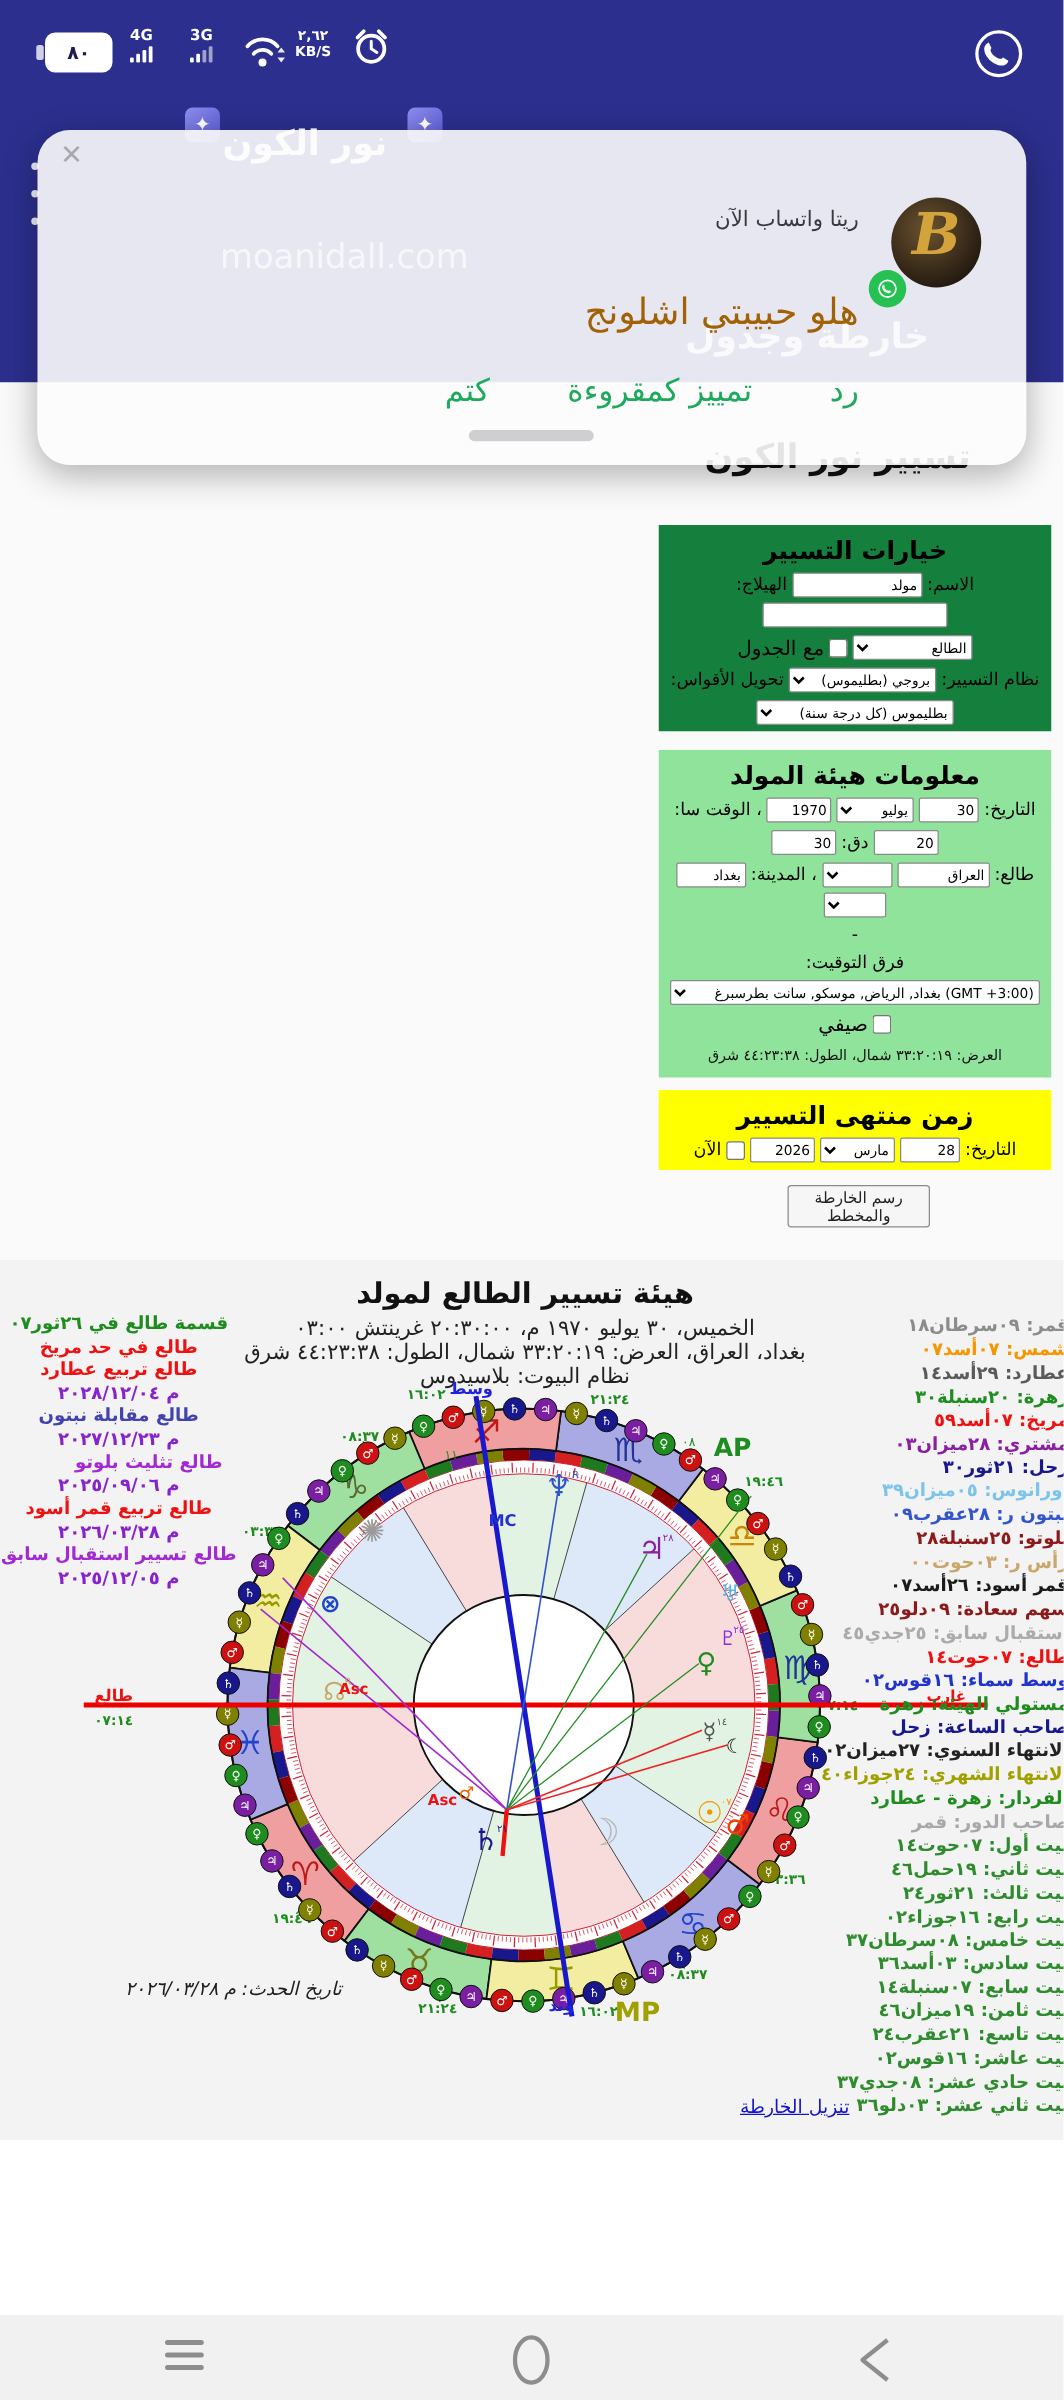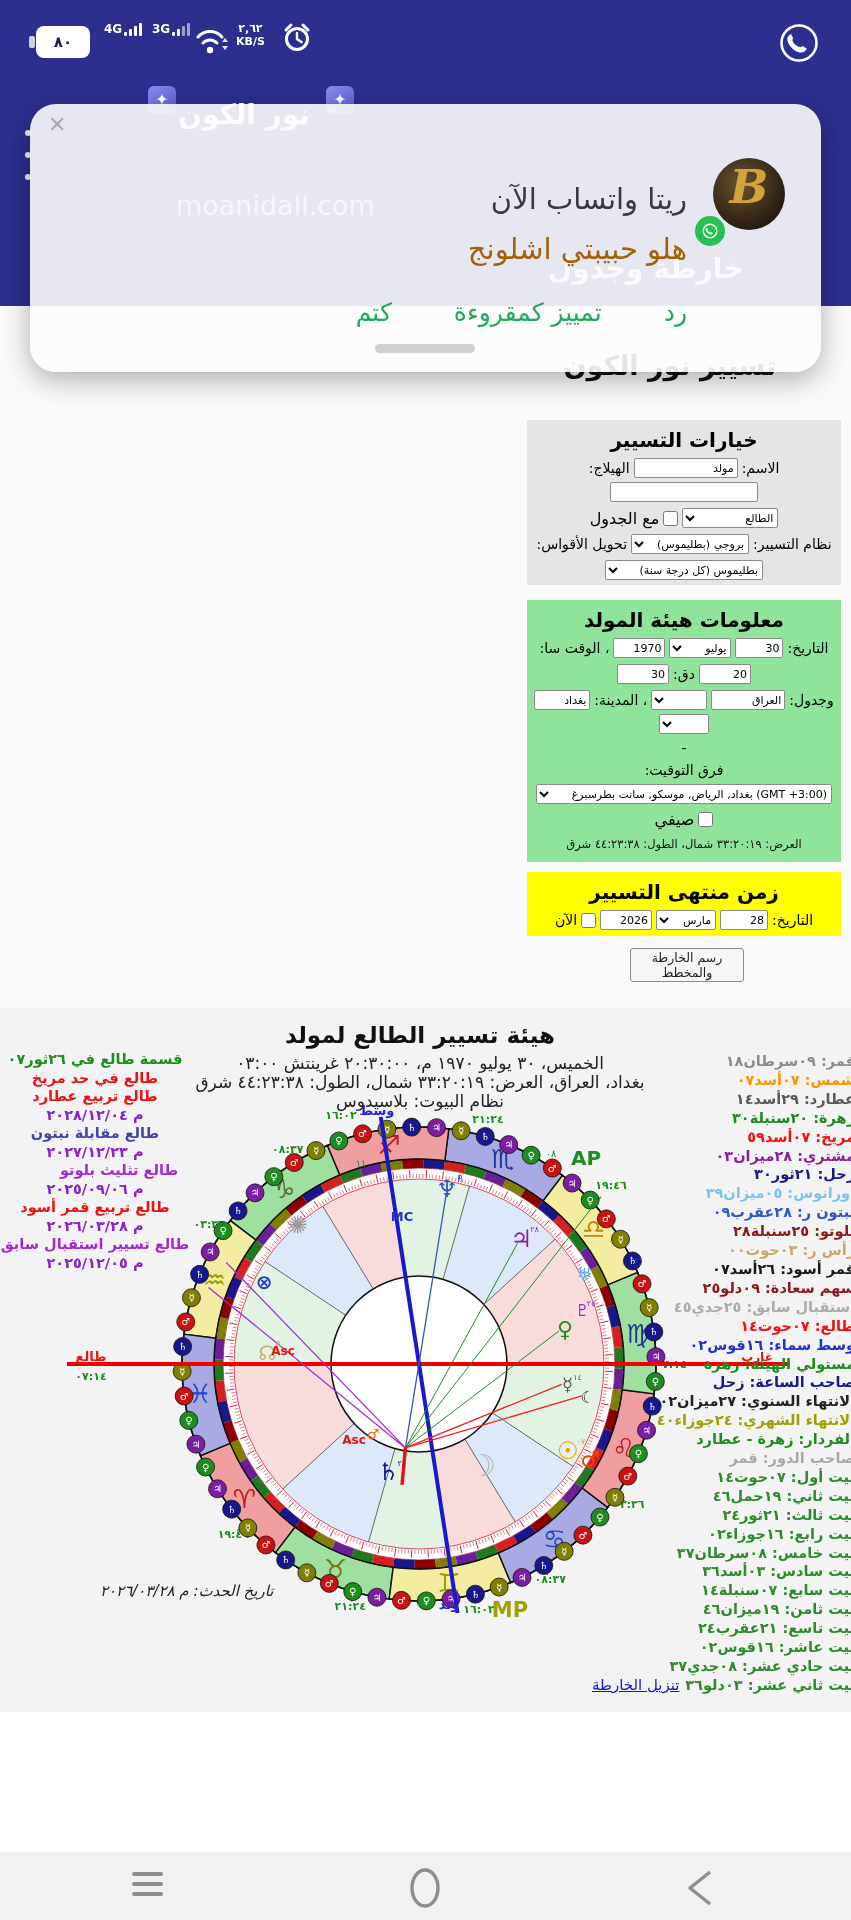--- a/index.html
+++ b/index.html
@@ -6,21 +6,21 @@
   *{box-sizing:border-box;font-family:"DejaVu Sans",sans-serif;}
   .screen{position:relative;width:851px;height:1920px;background:#fff;overflow:hidden;}
   .abs{position:absolute;}
 
   
   .bluehead{position:absolute;left:0;top:0;width:851px;height:306px;background:#2c2f8d;}
   .statusrow{position:absolute;left:0;top:0;width:851px;height:84px;color:#fff;}
   .batt{position:absolute;left:36px;top:26px;width:54px;height:32px;background:#fff;border-radius:8px;
         color:#1c1c50;font-size:15px;font-weight:bold;text-align:center;line-height:32px;}
   .batt:before{content:"";position:absolute;left:-7px;top:10px;width:6px;height:12px;background:#cfcfe8;border-radius:2px;}
-  .netgrp{position:absolute;top:22px;display:flex;flex-direction:row;align-items:center;gap:2px;}
+  .netgrp{position:absolute;top:22px;display:flex;flex-direction:column;align-items:center;gap:2px;}
   .netlbl{font-size:12px;font-weight:bold;line-height:12px;}
   .bars{display:flex;align-items:flex-end;gap:2px;height:14px;}
   .bars i{display:block;width:3px;background:#fff;border-radius:1px;}
   .speed{position:absolute;left:236px;top:22px;text-align:center;font-size:11px;font-weight:bold;line-height:13px;}
   .wa-circ{position:absolute;left:778px;top:22px;}
 
   
   .app-title{position:absolute;left:178px;top:98px;color:#fff;font-size:28px;font-weight:bold;}
   .app-domain{position:absolute;left:176px;top:190px;color:rgba(255,255,255,.75);font-size:27px;}
   .faint-line{position:absolute;left:548px;top:252px;color:rgba(255,255,255,.9);font-size:28px;font-weight:bold;direction:rtl;}
@@ -35,36 +35,36 @@
   
   .notif{position:absolute;left:30px;top:104px;width:791px;height:268px;background:rgba(252,252,253,.9);
          border-radius:26px;box-shadow:0 8px 28px rgba(0,0,0,.30);direction:rtl;}
   .notif-close{position:absolute;left:18px;top:8px;color:#a9a9ad;font-size:22px;cursor:default;}
   .notif-avatar{position:absolute;right:36px;top:54px;width:72px;height:72px;border-radius:50%;
     background:radial-gradient(circle at 40% 35%,#6b5330,#241a10 75%);overflow:hidden;}
   .notif-avatar b{position:absolute;left:0;top:2px;width:100%;text-align:center;
     font-family:"DejaVu Serif",serif;font-size:46px;color:#d4a43c;font-style:italic;}
   .wa-badge{position:absolute;right:96px;top:112px;width:30px;height:30px;border-radius:50%;background:#27c153;
     display:flex;align-items:center;justify-content:center;}
-  .notif-title{position:absolute;right:134px;top:78px;font-size:29px;color:#3a3a3e;text-align:center;}
+  .notif-title{position:absolute;right:134px;top:62px;font-size:17px;color:#3a3a3e;text-align:center;}
   .notif-msg{position:absolute;right:134px;top:128px;font-size:29px;color:#a16207;}
   .notif-actions{position:absolute;right:134px;top:194px;display:flex;gap:62px;direction:rtl;}
   .notif-actions span{color:#1faa5b;font-size:25px;cursor:pointer;white-space:nowrap;}
   .notif-handle{position:absolute;left:345px;top:240px;width:100px;height:9px;border-radius:5px;background:#cfcfd2;}
 
   
   .page-bg{position:absolute;left:0;top:306px;width:851px;height:702px;background:#fafafa;}
   .fbox{position:absolute;left:527px;width:314px;direction:rtl;text-align:center;padding:4px 6px;}
   .fbox h3{margin:4px 0 6px;font-size:20px;font-weight:bold;color:#000;}
   .fbox .row{display:flex;align-items:center;justify-content:center;flex-wrap:wrap;gap:4px;margin:6px 0;
              font-size:14px;color:#000;}
   .fbox input[type=text]{height:20px;border:1px solid #8a8a8a;background:#fff;font-size:11px;direction:rtl;padding:0 3px;border-radius:2px;}
   .fbox select{height:20px;border:1px solid #8a8a8a;background:#fff;font-size:11px;border-radius:2px;direction:rtl;}
   .fbox input[type=checkbox]{width:15px;height:15px;margin:0;}
-  .box-opts{top:420px;height:165px;background:#e5e5e5;}
+  .box-opts{top:420px;height:165px;background:#15803d;}
   .box-birth{top:600px;height:262px;background:#8fe39b;}
   .box-birth .coords{font-size:11.5px;margin-top:8px;color:#111;}
   .box-target{top:872px;height:64px;background:#ffff00;}
   .draw-btn{position:absolute;left:630px;top:948px;width:114px;height:34px;background:#f6f6f6;border:1px solid #8a8a8a;
             border-radius:3px;font-size:12.5px;color:#222;direction:rtl;}
 
   
   .chart-sec{position:absolute;left:0;top:1008px;width:851px;height:704px;background:#f3f3f3;}
   .chart-title{position:absolute;left:100px;top:14px;width:640px;text-align:center;font-size:23px;font-weight:bold;color:#111;direction:rtl;}
   .chart-sub{position:absolute;left:60px;top:46px;width:720px;text-align:center;font-size:17px;color:#222;line-height:19px;direction:rtl;}
@@ -198,21 +198,21 @@
       <select style="width:62px"><option>يوليو</option></select>
       <input type="text" style="width: 52px;" value="1970">
       <span>، الوقت سا:</span>
     </div>
     <div class="row">
       <input type="text" style="width: 52px;" value="20">
       <span>دق:</span>
       <input type="text" style="width: 52px;" value="30">
     </div>
     <div class="row">
-      <span>وجدول:</span>
+      <span>طالع:</span>
       <input type="text" style="width: 74px;" value="العراق">
       <select style="width:56px"><option></option></select>
       <span>، المدينة:</span>
       <input type="text" style="width: 56px;" value="بغداد">
       <select style="width:50px"><option></option></select>
     </div>
     <div class="row">-</div>
     <div class="row">فرق التوقيت:</div>
     <div class="row">
       <select style="width:296px"><option>(GMT +3:00) بغداد, الرياض, موسكو, سانت بطرسبرغ</option></select>

